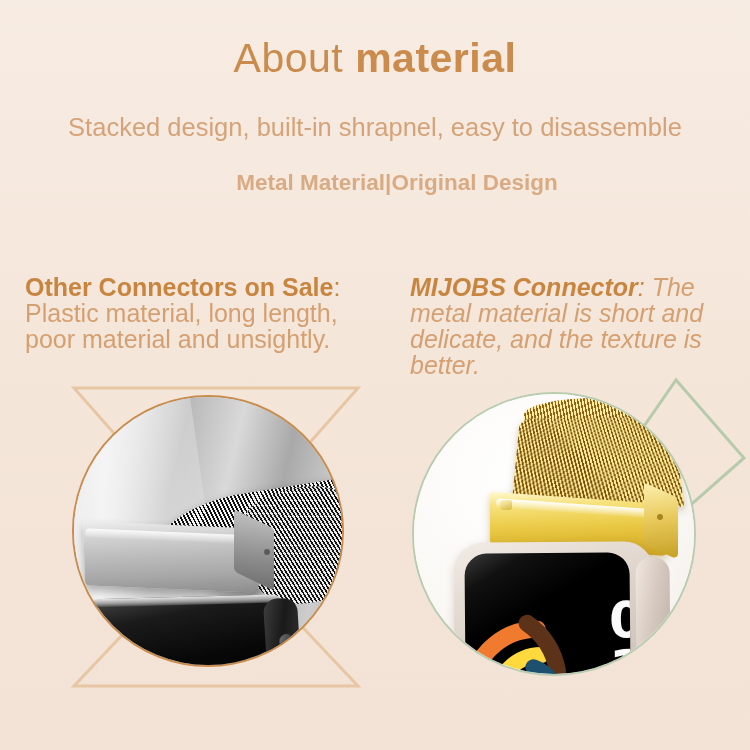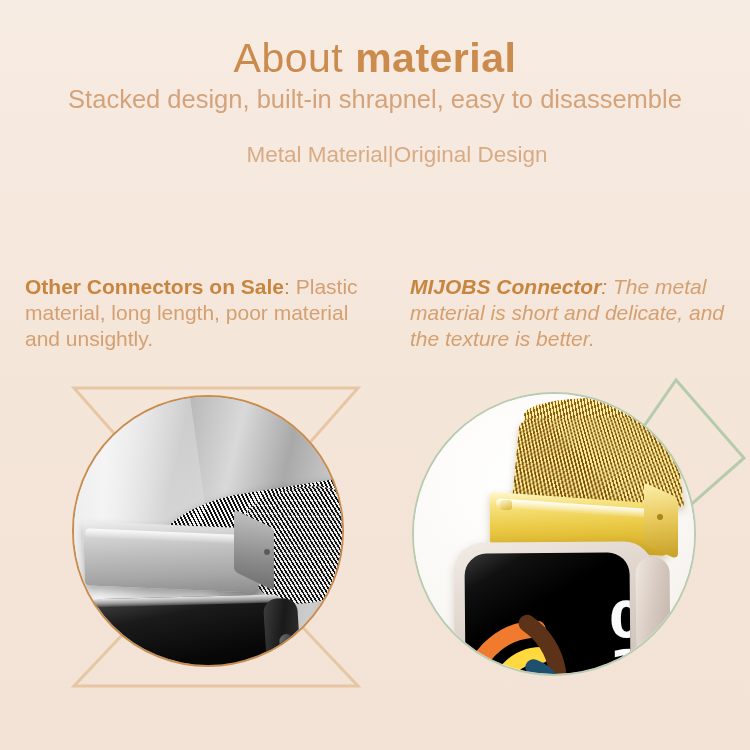--- a/index.html
+++ b/index.html
@@ -37,47 +37,47 @@
     font-size: 41px;
     letter-spacing: 0.5px;
     color: #cb8b4d;
     white-space: nowrap;
     line-height: 1;
   }
   .title .t-light { font-weight: 400; margin-top: 8px; }
   .title .t-bold  { font-weight: 700; }
 
   .subtitle1 {
-    margin-top: 8px;
+    margin-top: 36px;
     font-size: 25.5px;
     font-weight: 400;
     color: #d5a379;
     white-space: nowrap;
     line-height: 1;
   }
   .subtitle2 {
     margin-top: 31px;
     font-size: 22.5px;
-    font-weight: 400;
+    font-weight: 700;
     color: #d9ab84;
     white-space: nowrap;
     line-height: 1;
     padding-left: 44px;
   }
 
   
   .col {
     position: absolute;
     top: 274px;
   }
   .col-left  { left: 25px;  width: 355px; }
   .col-right { left: 410px; width: 318px; font-style: italic; }
 
   .caption {
-    font-size: 21px;
+    font-size: 25px;
     line-height: 26px;
     color: #d5a071;
     font-weight: 400;
     margin: 0;
   }
   .caption .lead {
     font-weight: 700;
     color: #c8853f;
   }
   .caption .colon {

